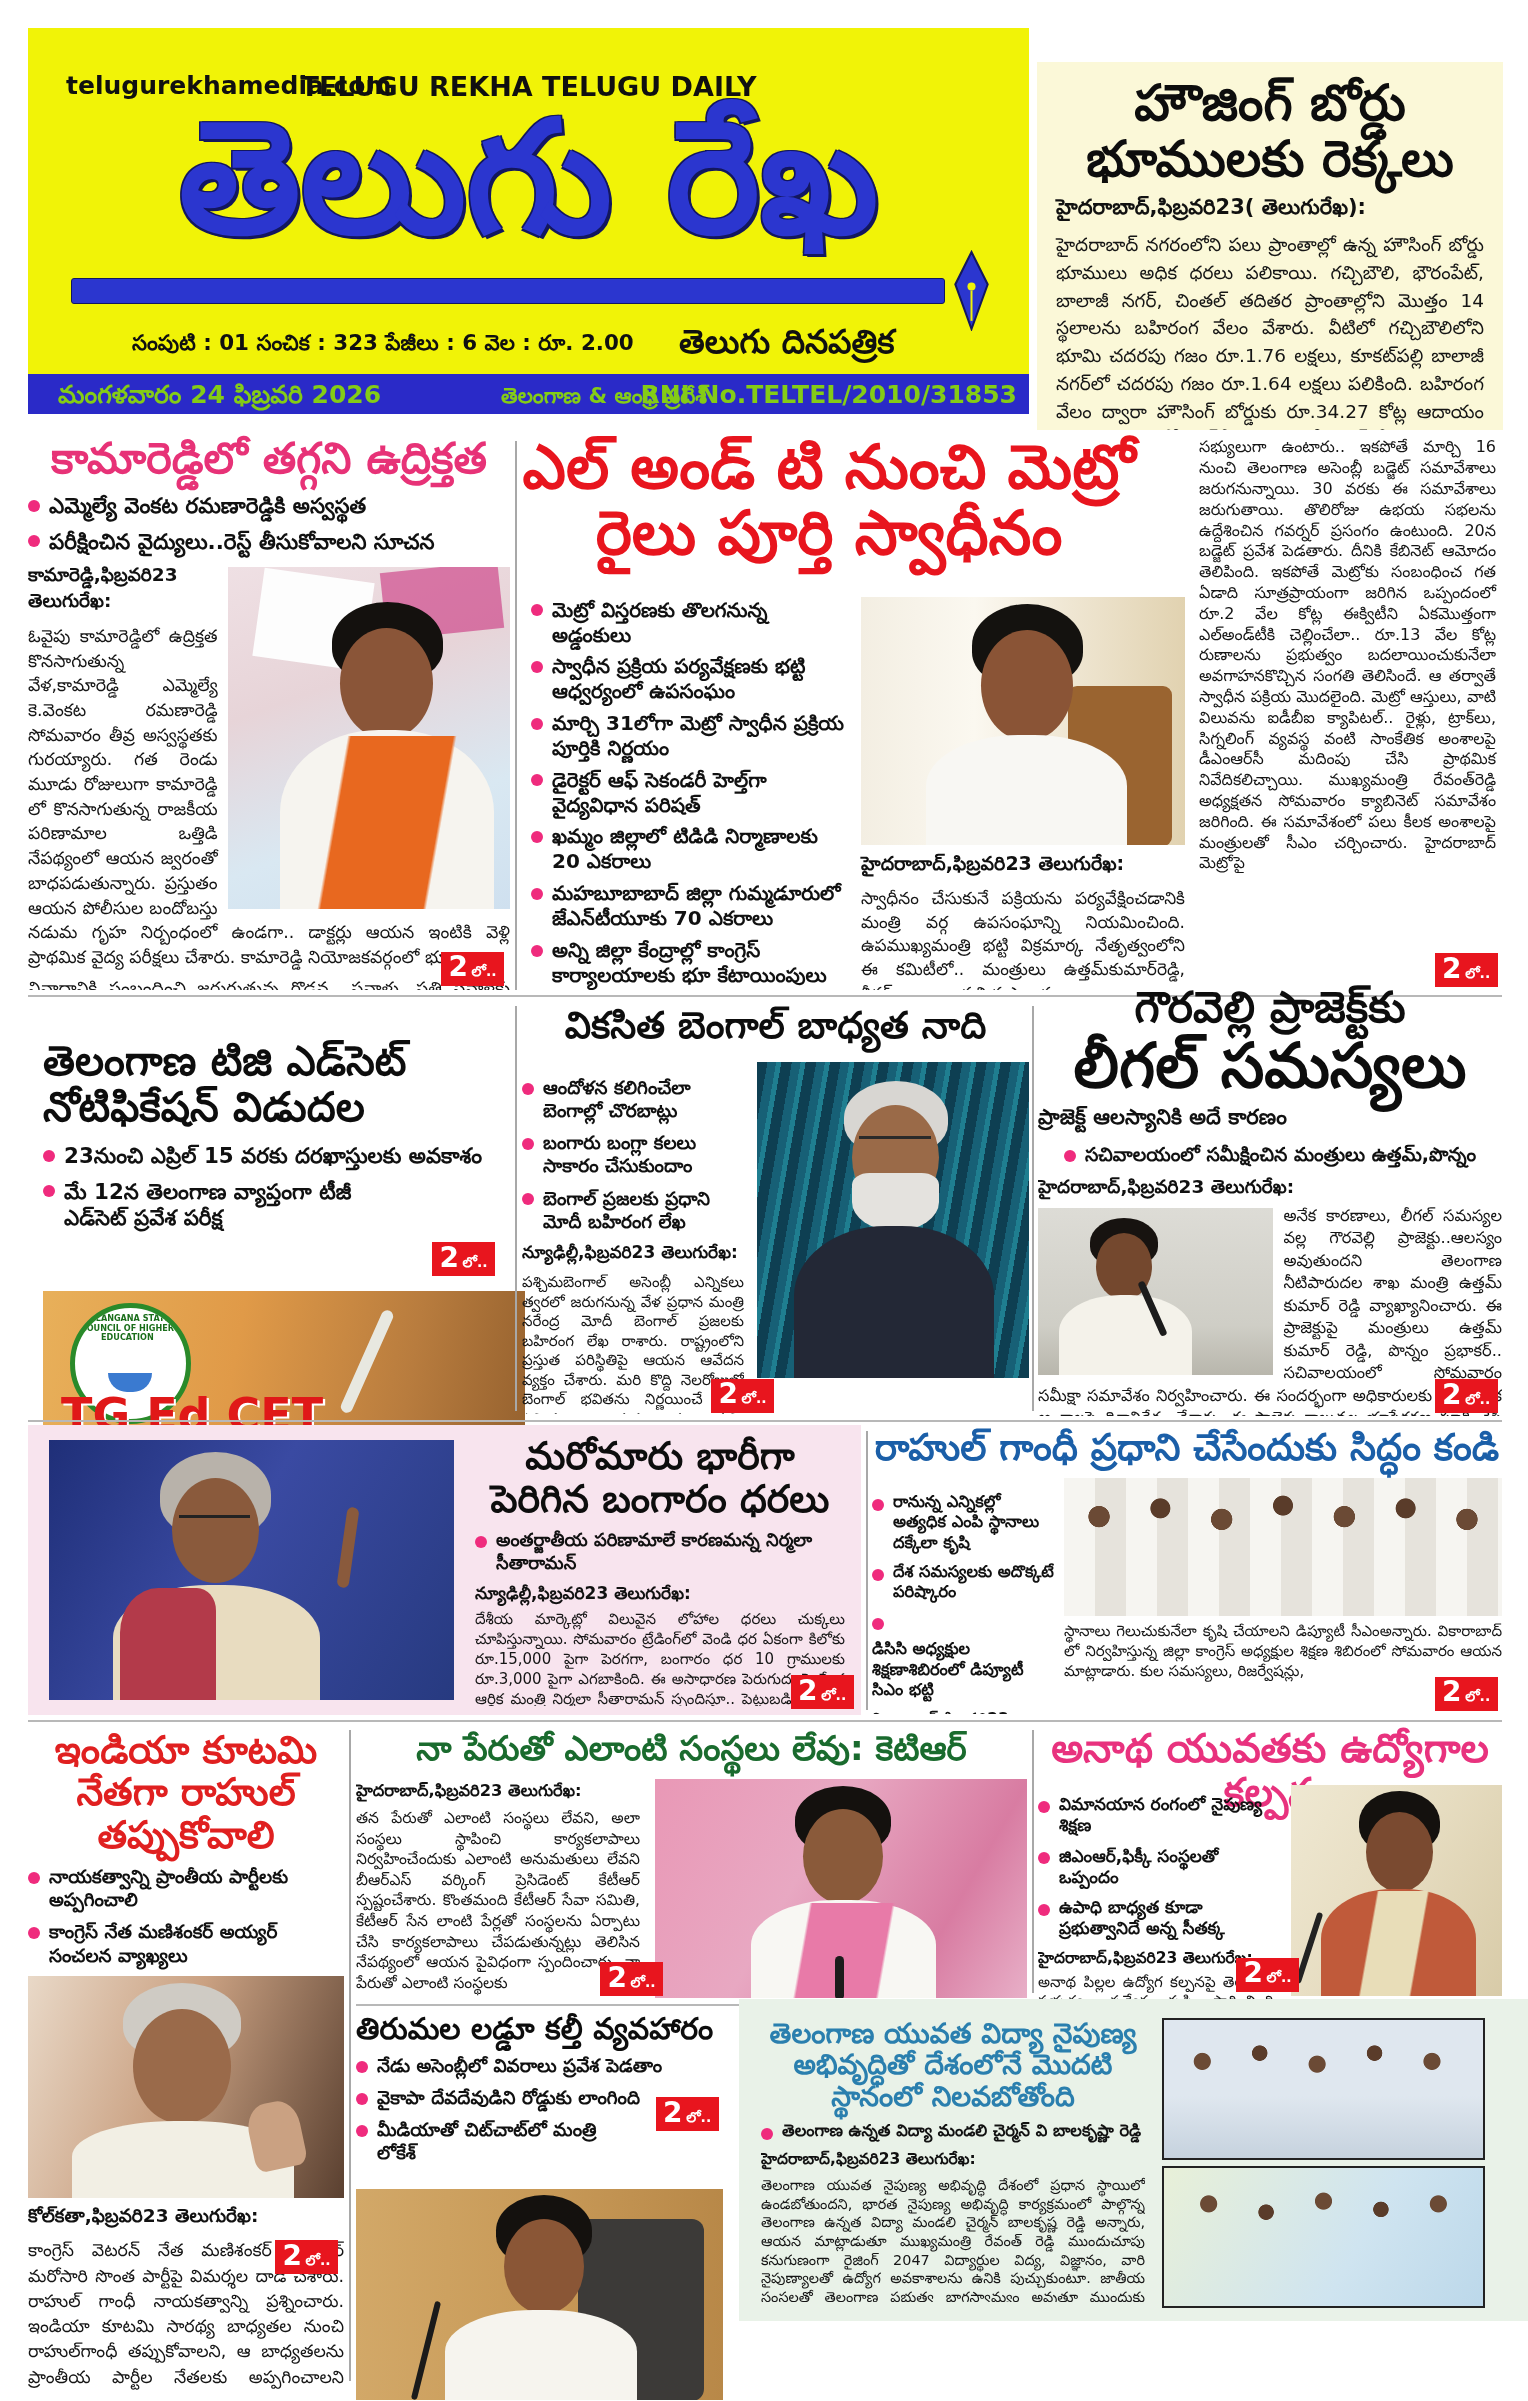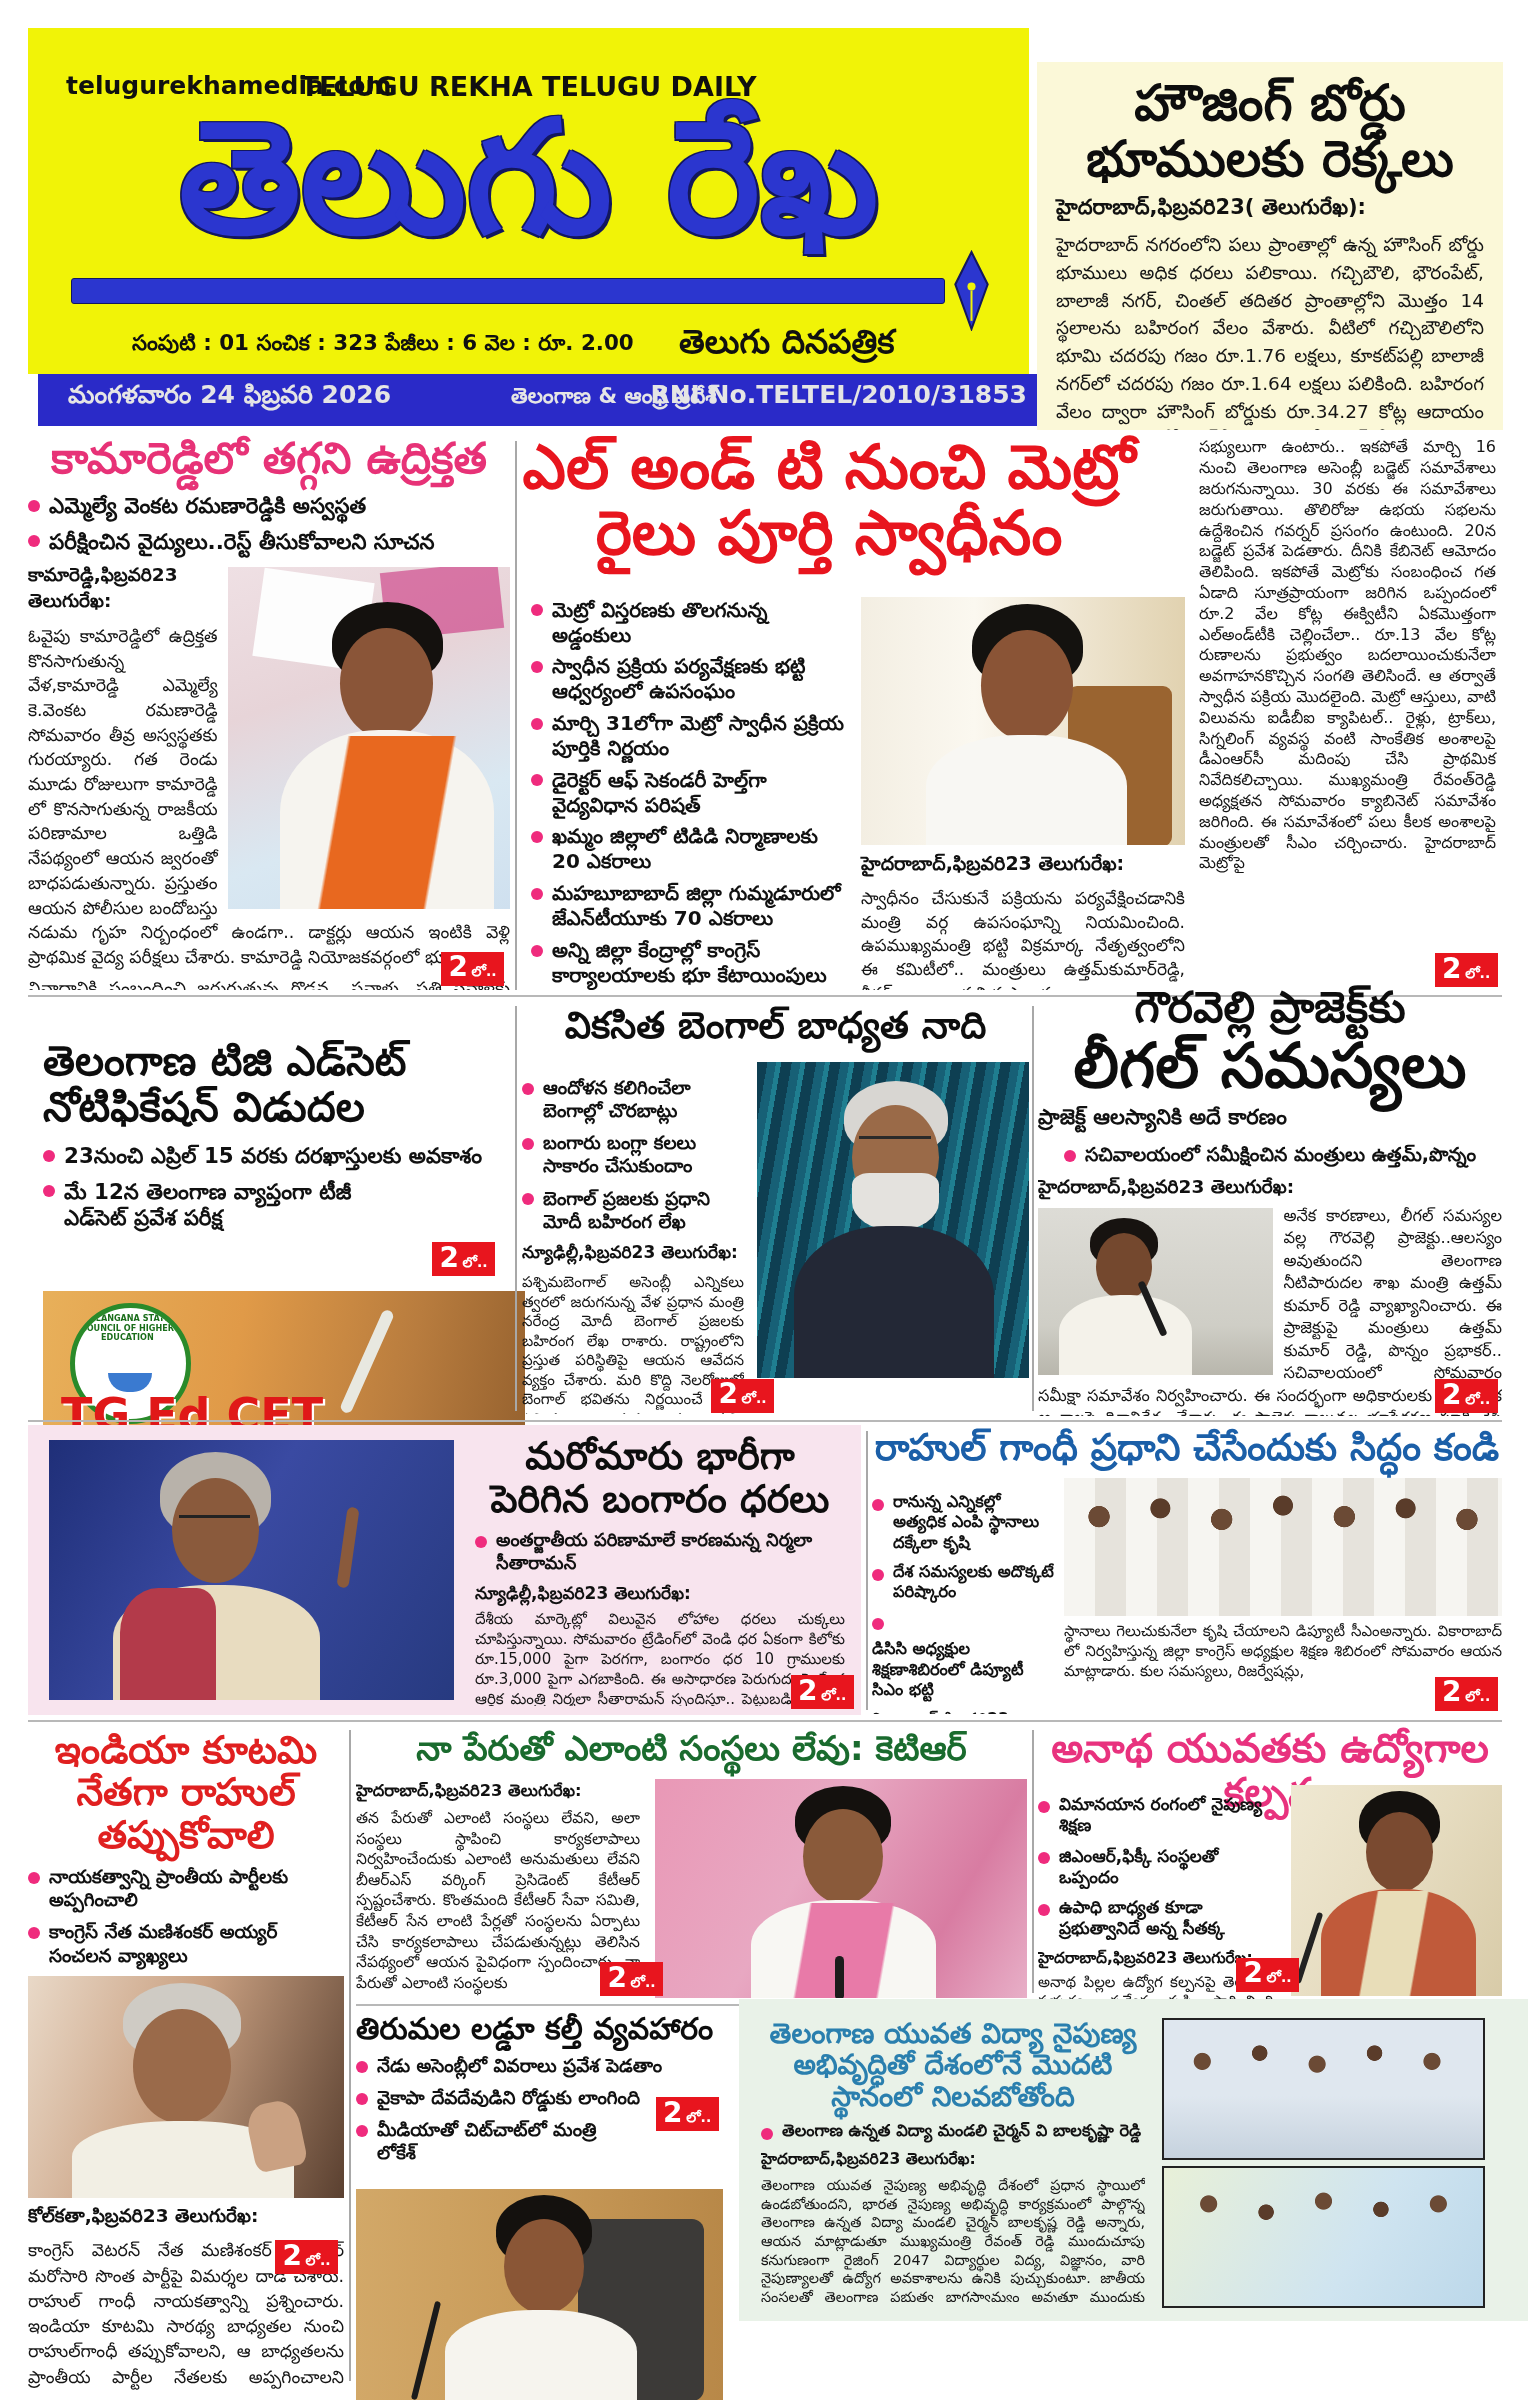--- a/index.html
+++ b/index.html
@@ -39,21 +39,21 @@
       <svg width="41" height="81" viewBox="0 0 40 80">
         <path d="M20 2 L36 34 L20 78 L4 34 Z" fill="#2b36cf" stroke="#13175e" stroke-width="2"></path>
         <circle cx="20" cy="36" r="4" fill="#f1f307"></circle>
         <line x1="20" y1="40" x2="20" y2="70" stroke="#f1f307" stroke-width="2"></line>
       </svg>
     </span>
     <div class="abs" style="left:651px;top:294px;font-size:33px;font-weight:bold;color:#101010;">తెలుగు దినపత్రిక</div>
     <div class="abs" style="left:104px;top:302px;font-size:21.4px;font-weight:bold;color:#101010;">సంపుటి : 01   సంచిక : 323   పేజీలు : 6   వెల : రూ. 2.00</div>
   </div>
 
-  <div class="abs" style="left:38px;top:374px;width:1001px;height:52px;background:#2a2ac8;color:#e5e5e5;">
+  <div class="abs" style="left:28px;top:374px;width:1001px;height:40px;background:#2a2ac8;color:#84cc16;">
     <span class="abs" style="left:30px;top:6px;font-size:25px;font-weight:bold;">మంగళవారం 24 ఫిబ్రవరి 2026</span>
     <span class="abs" style="left:473px;top:9px;font-size:21.4px;font-weight:bold;">తెలంగాణ &amp; ఆంధ్ర ప్రదేశ్</span>
     <span class="abs" style="right:12px;top:6px;font-size:25px;font-weight:bold;">RNI No.TELTEL/2010/31853</span>
   </div>
 
   <div class="art" style="left:1037px;top:62px;width:466px;height:368px;background:#fbf8d8;padding:13.3px 19px;box-sizing:border-box;">
     <div class="hl" style="font-size:50px;text-align:center;color:#0d0d0d;">హౌజింగ్ బోర్డు భూములకు రెక్కలు</div>
     <div class="dl" style="font-size:21px;">హైదరాబాద్,ఫిబ్రవరి23( తెలుగురేఖ):</div>
     <div class="bd" style="font-size:18.5px;line-height:1.5;">హైదరాబాద్ నగరంలోని పలు ప్రాంతాల్లో ఉన్న హౌసింగ్ బోర్డు భూములు అధిక ధరలు పలికాయి. గచ్చిబౌలి, భౌరంపేట్, బాలాజీ నగర్, చింతల్ తదితర ప్రాంతాల్లోని మొత్తం 14 స్థలాలను బహిరంగ వేలం వేశారు. వీటిలో గచ్చిబౌలిలోని భూమి చదరపు గజం రూ.1.76 లక్షలు, కూకట్‌పల్లి బాలాజీ నగర్‌లో చదరపు గజం రూ.1.64 లక్షలు పలికింది. బహిరంగ వేలం ద్వారా హౌసింగ్ బోర్డుకు రూ.34.27 కోట్ల ఆదాయం సమకూరింది. కేపీహెచ్‌బీ కమ్యూనిటీ హాల్‌లో నిర్వహించిన ఈ వేలంలో 50 మంది బిడ్డర్లు పాల్గొన్నారు.</div>
   </div>

